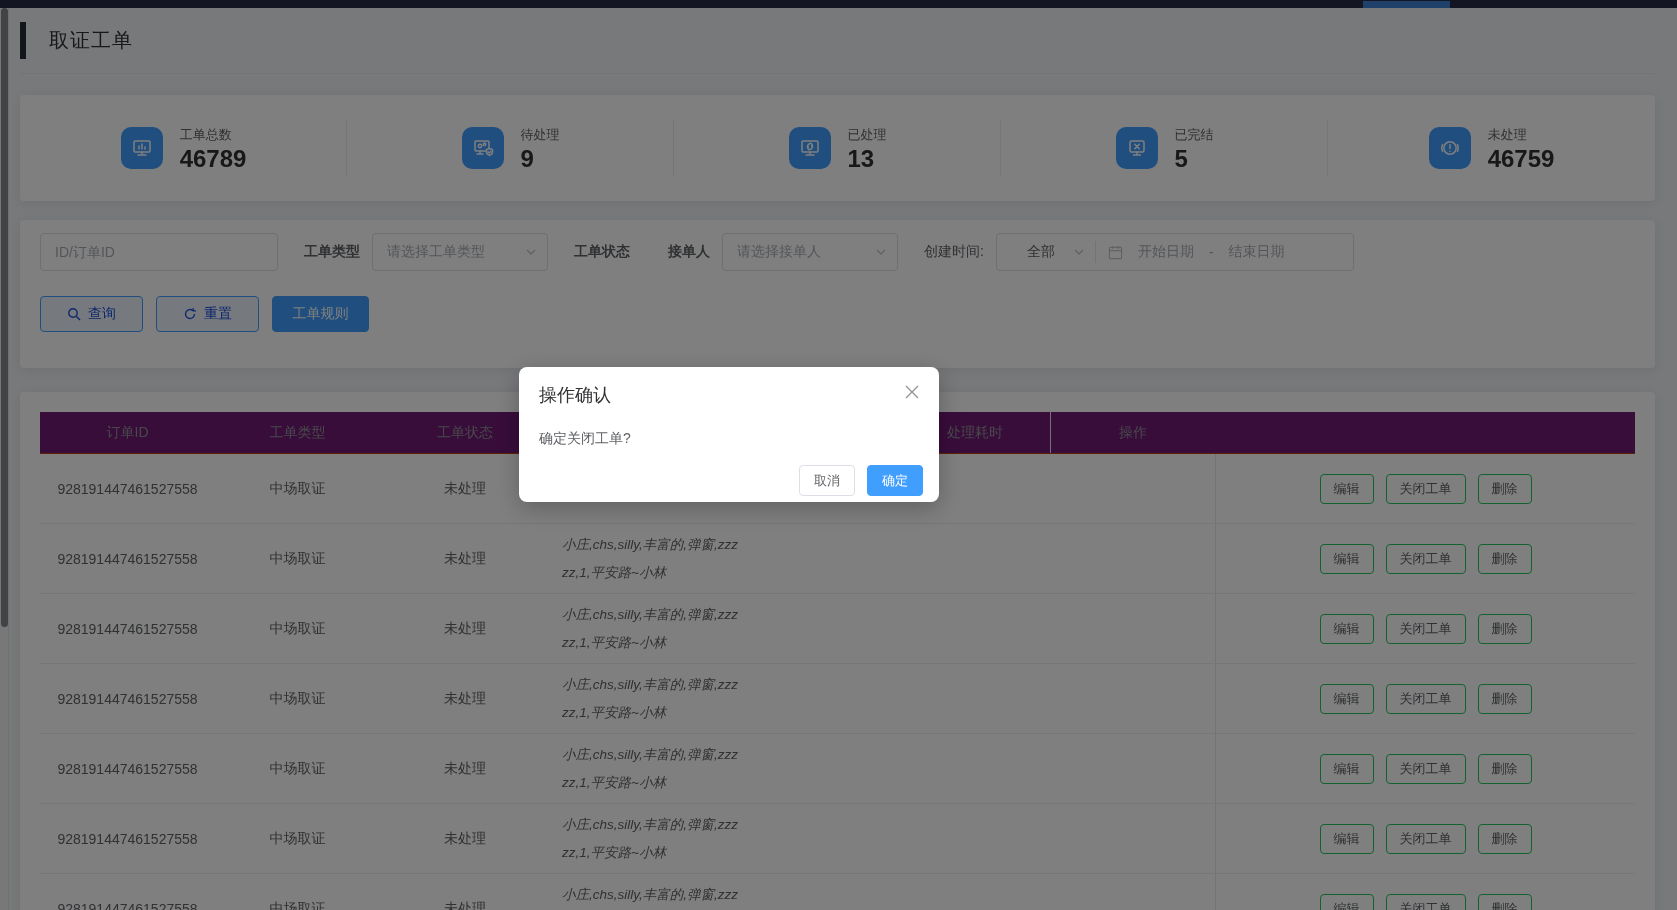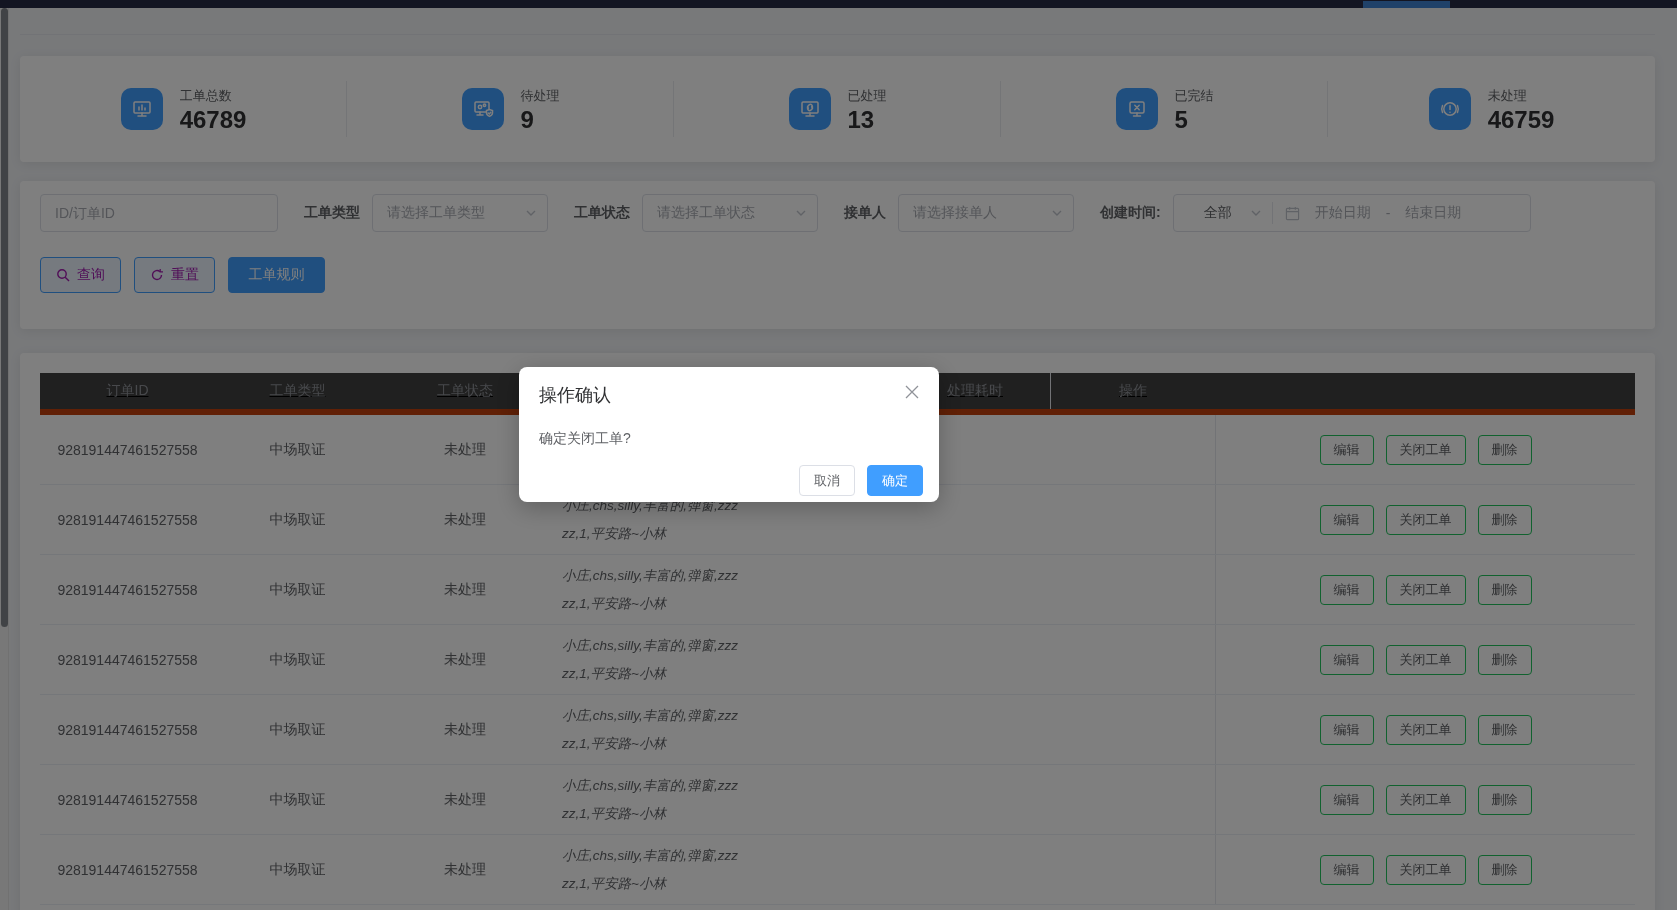--- a/index.html
+++ b/index.html
@@ -32,41 +32,41 @@
   .stat-icon svg { width:24px; height:24px; }
   .stat-label { font-size:13px; color:#606266; margin-bottom:3px; }
   .stat-value { font-size:24px; font-weight:700; color:#303133; line-height:1; }
 
   
   .filter-card { margin-top:19px; height:148px; padding:13px 20px 0 20px; }
   .filter-row { display:flex; align-items:center; }
   .f-input { width:238px; height:38px; border:1px solid #dcdfe6; border-radius:4px; padding:0 14px; font-size:14px; color:#606266; background:#fff; outline:none; font-family:inherit; }
   .f-input::placeholder { color:#a8abb2; }
   .f-label { font-size:14px; color:#606266; margin-left:26px; margin-right:12px; white-space:nowrap; font-weight:600; }
-  .f-label.thin { font-weight:700; }
+  .f-label.thin { font-weight:400; }
   .f-select { width:176px; height:38px; border:1px solid #dcdfe6; border-radius:4px; background:#fff; display:flex; align-items:center; justify-content:space-between; padding:0 10px 0 14px; cursor:pointer; }
   .f-select .ph { font-size:14px; color:#a8abb2; white-space:nowrap; }
   .chev { width:12px; height:12px; flex:none; }
   .created-range { height:38px; border:1px solid #dcdfe6; border-radius:4px; background:#fff; display:flex; align-items:center; padding:0 12px; width:358px; }
   .cr-preset { width:64px; text-align:center; font-size:14px; color:#606266; }
   .cr-divider { width:1px; height:22px; background:#e4e7ed; margin:0 12px 0 10px; }
   .cr-date { font-size:14px; color:#a8abb2; width:74px; text-align:center; white-space:nowrap; }
   .cr-sep { font-size:14px; color:#a8abb2; margin:0 6px; }
   .cal-icon { width:15px; height:15px; margin-right:6px; flex:none; }
 
   .btn-row { display:flex; align-items:center; margin-top:25px; gap:13px; }
   .btn { height:36px; border-radius:4px; font-size:14px; display:inline-flex; align-items:center; justify-content:center; cursor:pointer; font-family:inherit; }
-  .btn-plain { background:#ecf5ff; border:1px solid #409eff; color:#a21caf; width:81px; gap:7px; }
+  .btn-plain { background:#ecf5ff; border:1px solid #409eff; color:#1d4ed8; width:103px; gap:7px; }
   .btn-plain svg { width:14px; height:14px; }
   .btn-solid { background:#409eff; border:1px solid #409eff; color:#fff; width:97px; }
 
   
   .table-card { margin-top:24px; height:620px; padding:20px 20px 0 20px; overflow:hidden; }
   .t-row { display:grid; grid-template-columns:175px 165px 170px 350px 150px 165px minmax(0,1fr); align-items:center; }
-  .t-head { height:42px; background:#404040; border-bottom:6px solid #c2410c;text-decoration:underline; }
+  .t-head { height:42px; background:#701a75; border-bottom:1px solid #c2410c; }
   .t-head .t-cell { font-size:14px; color:#909399; font-weight:400; }
   .t-body-row { height:70px; border-bottom:1px solid #ebeef5; background:#fff; }
   .t-cell { text-align:center; font-size:14px; color:#606266; height:100%; display:flex; align-items:center; justify-content:center; }
   .t-cell.c-content { justify-content:flex-start; text-align:left; padding-left:12px;font-style:italic; }
   .t-cell.c-content .wrap { width:176px; font-size:13.5px; line-height:28px; word-break:break-all; color:#606266; }
   .t-cell.c-ops { border-left:1px solid #e4e7ed; gap:12px; }
   .row-btn { height:30px; padding:0 13px; background:#fff; border:1px solid #22c55e; border-radius:4px; font-size:13px; color:#606266; cursor:pointer; font-family:inherit; white-space:nowrap; }
 
   
   .overlay { position:fixed; left:0; top:0; width:1677px; height:910px; background:rgba(0,0,0,0.5); z-index:100; }
@@ -83,20 +83,24 @@
 <body>
 
 <div class="topbar">
   <div class="topbar-accent"></div>
 </div>
 <div class="left-scrollbar">
   <div class="thumb"></div>
 </div>
 
 <div class="content">
+  <div class="page-header">
+    <div class="title-bar"></div>
+    <div class="page-title">取证工单</div>
+  </div>
   <hr class="header-divider">
 
   <div class="card stats-card">
       <div class="stat-item">
         <div class="stat-icon">
           <svg viewBox="0 0 24 24" fill="none" stroke="#fff" stroke-width="1.5" stroke-linecap="round">
             <rect x="4" y="5" width="16" height="11" rx="1"></rect>
             <path d="M9 13v-3M12 13v-5M15 13v-2M12 16v3M8 19h8"></path>
           </svg>
         </div>
@@ -167,26 +171,20 @@
     <div class="filter-row">
       <input class="f-input" placeholder="ID/订单ID" style="">
       <span class="f-label">工单类型</span>
       <div class="f-select">
         <span class="ph">请选择工单类型</span>
         <svg class="chev" viewBox="0 0 12 12" fill="none" stroke="#c0c4cc" stroke-width="1.4">
             <path d="M2 4l4 4 4-4"></path>
           </svg>
       </div>
       <span class="f-label">工单状态</span>
-      <div class="f-select">
-        <span class="ph">请选择工单状态</span>
-        <svg class="chev" viewBox="0 0 12 12" fill="none" stroke="#c0c4cc" stroke-width="1.4">
-            <path d="M2 4l4 4 4-4"></path>
-          </svg>
-      </div>
       <span class="f-label">接单人</span>
       <div class="f-select">
         <span class="ph">请选择接单人</span>
         <svg class="chev" viewBox="0 0 12 12" fill="none" stroke="#c0c4cc" stroke-width="1.4">
             <path d="M2 4l4 4 4-4"></path>
           </svg>
       </div>
       <span class="f-label thin">创建时间:</span>
       <div class="created-range">
         <span class="cr-preset">全部</span>

